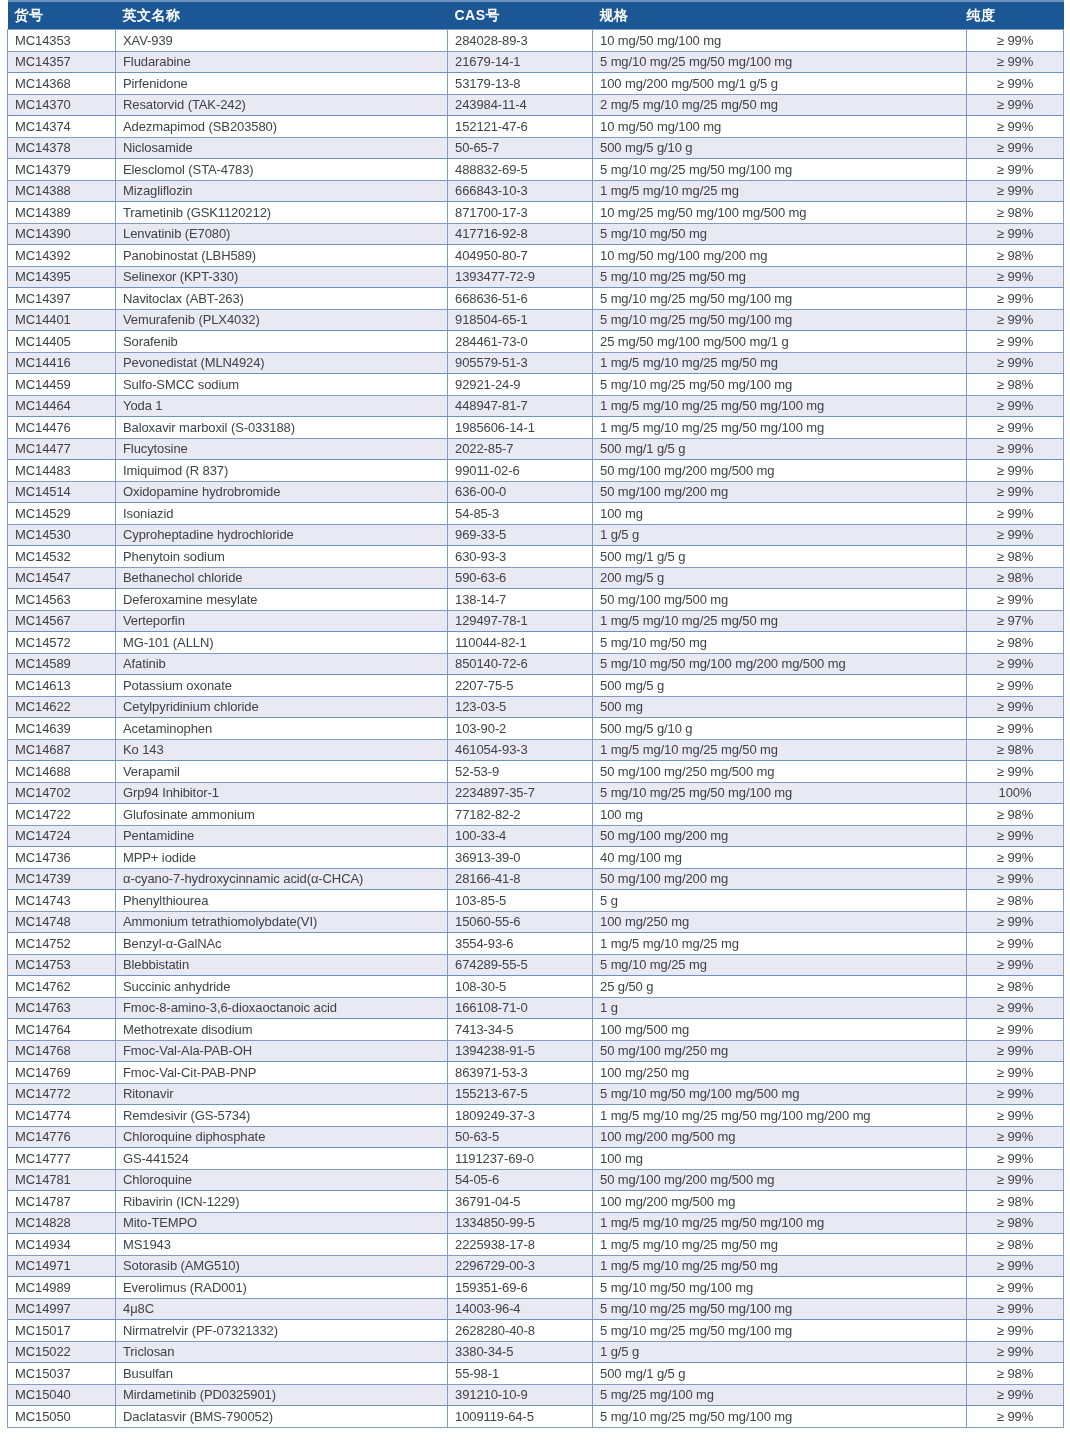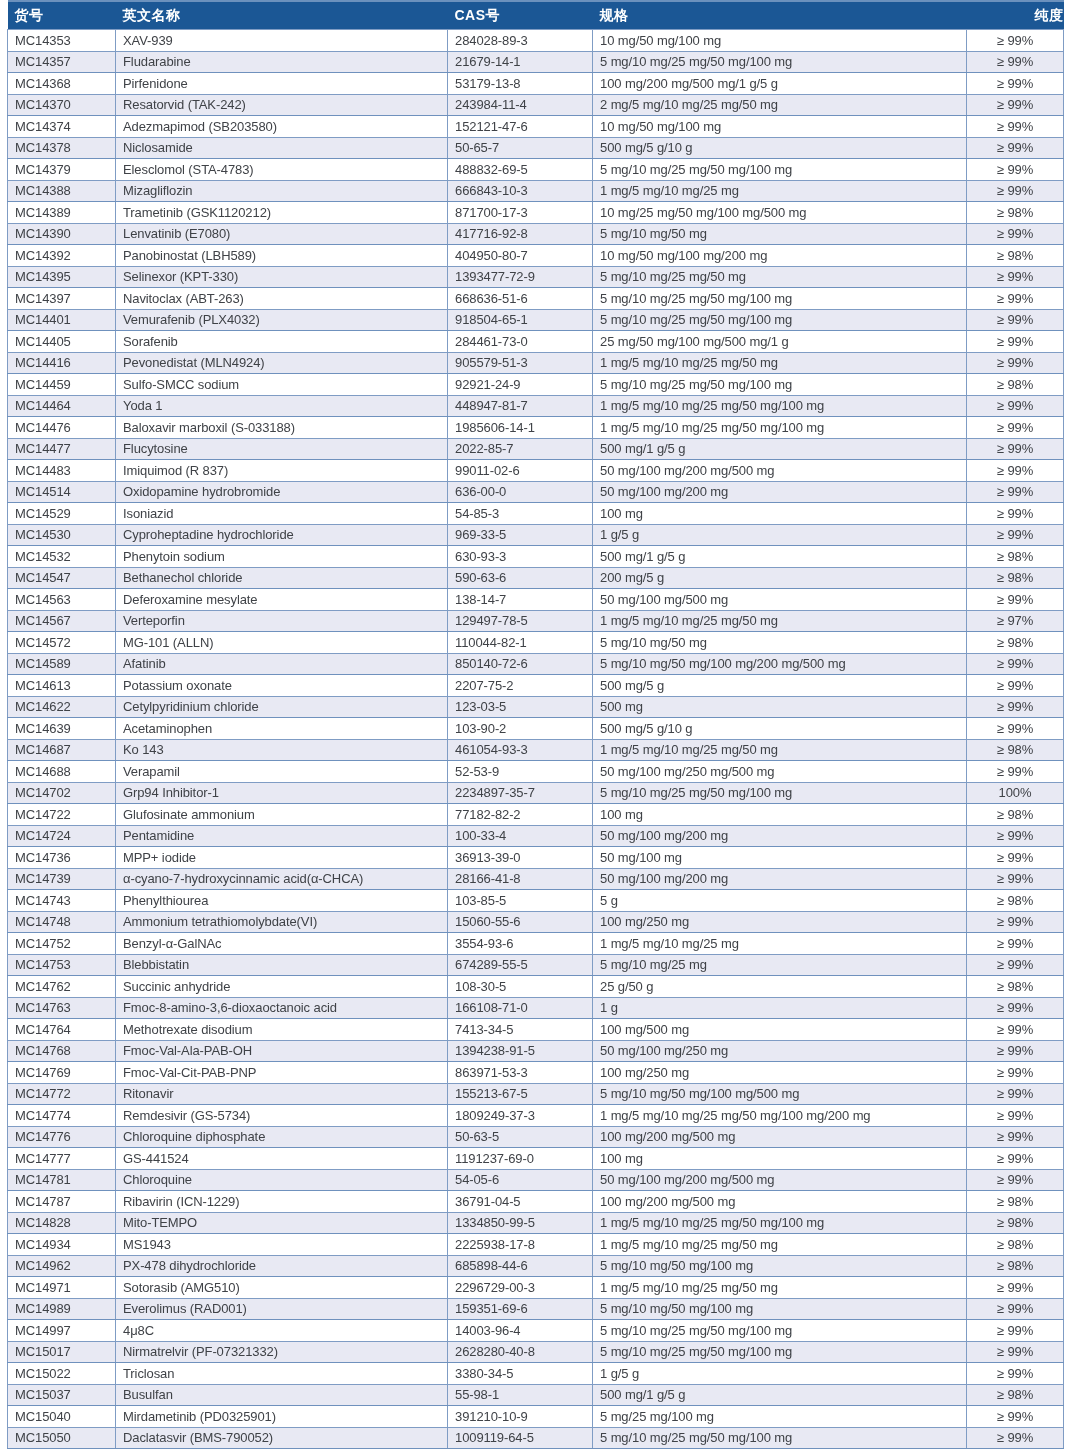--- a/index.html
+++ b/index.html
@@ -30,21 +30,21 @@
     height: 27px;
     padding: 0 0 0 7px;
     font-size: 14px;
     font-weight: bold;
     color: var(--header-text, #ffffff);
     text-align: left;
     letter-spacing: 0.5px;
     border: 0;
     vertical-align: middle;
   }
-  thead th.center { text-align: right; padding: 0; }
+  thead th.center { text-align: left; padding: 0; }
   tbody td {
     height: 20.5px;
     padding: 0 2px 0 7px;
     font-size: 13px;
     letter-spacing: -0.1px;
     border: 1px solid var(--grid, #7f9cc4);
     vertical-align: middle;
     white-space: nowrap;
     overflow: hidden;
   }
@@ -264,42 +264,42 @@
         <tr>
           <td>MC14563</td>
           <td>Deferoxamine mesylate</td>
           <td>138-14-7</td>
           <td>50 mg/100 mg/500 mg</td>
           <td class="center">≥ 99%</td>
         </tr>
         <tr>
           <td>MC14567</td>
           <td>Verteporfin</td>
-          <td>129497-78-5</td>
+          <td>129497-78-1</td>
           <td>1 mg/5 mg/10 mg/25 mg/50 mg</td>
           <td class="center">≥ 97%</td>
         </tr>
         <tr>
           <td>MC14572</td>
           <td>MG-101 (ALLN)</td>
           <td>110044-82-1</td>
           <td>5 mg/10 mg/50 mg</td>
           <td class="center">≥ 98%</td>
         </tr>
         <tr>
           <td>MC14589</td>
           <td>Afatinib</td>
           <td>850140-72-6</td>
           <td>5 mg/10 mg/50 mg/100 mg/200 mg/500 mg</td>
           <td class="center">≥ 99%</td>
         </tr>
         <tr>
           <td>MC14613</td>
           <td>Potassium oxonate</td>
-          <td>2207-75-2</td>
+          <td>2207-75-5</td>
           <td>500 mg/5 g</td>
           <td class="center">≥ 99%</td>
         </tr>
         <tr>
           <td>MC14622</td>
           <td>Cetylpyridinium chloride</td>
           <td>123-03-5</td>
           <td>500 mg</td>
           <td class="center">≥ 99%</td>
         </tr>
@@ -342,21 +342,21 @@
           <td>MC14724</td>
           <td>Pentamidine</td>
           <td>100-33-4</td>
           <td>50 mg/100 mg/200 mg</td>
           <td class="center">≥ 99%</td>
         </tr>
         <tr>
           <td>MC14736</td>
           <td>MPP+ iodide</td>
           <td>36913-39-0</td>
-          <td>50 mg/100 mg</td>
+          <td>40 mg/100 mg</td>
           <td class="center">≥ 99%</td>
         </tr>
         <tr>
           <td>MC14739</td>
           <td>α-cyano-7-hydroxycinnamic acid(α-CHCA)</td>
           <td>28166-41-8</td>
           <td>50 mg/100 mg/200 mg</td>
           <td class="center">≥ 99%</td>
         </tr>
         <tr>
@@ -469,27 +469,20 @@
           <td>Mito-TEMPO</td>
           <td>1334850-99-5</td>
           <td>1 mg/5 mg/10 mg/25 mg/50 mg/100 mg</td>
           <td class="center">≥ 98%</td>
         </tr>
         <tr>
           <td>MC14934</td>
           <td>MS1943</td>
           <td>2225938-17-8</td>
           <td>1 mg/5 mg/10 mg/25 mg/50 mg</td>
-          <td class="center">≥ 98%</td>
-        </tr>
-        <tr>
-          <td>MC14962</td>
-          <td>PX-478 dihydrochloride</td>
-          <td>685898-44-6</td>
-          <td>5 mg/10 mg/50 mg/100 mg</td>
           <td class="center">≥ 98%</td>
         </tr>
         <tr>
           <td>MC14971</td>
           <td>Sotorasib (AMG510)</td>
           <td>2296729-00-3</td>
           <td>1 mg/5 mg/10 mg/25 mg/50 mg</td>
           <td class="center">≥ 99%</td>
         </tr>
         <tr>

